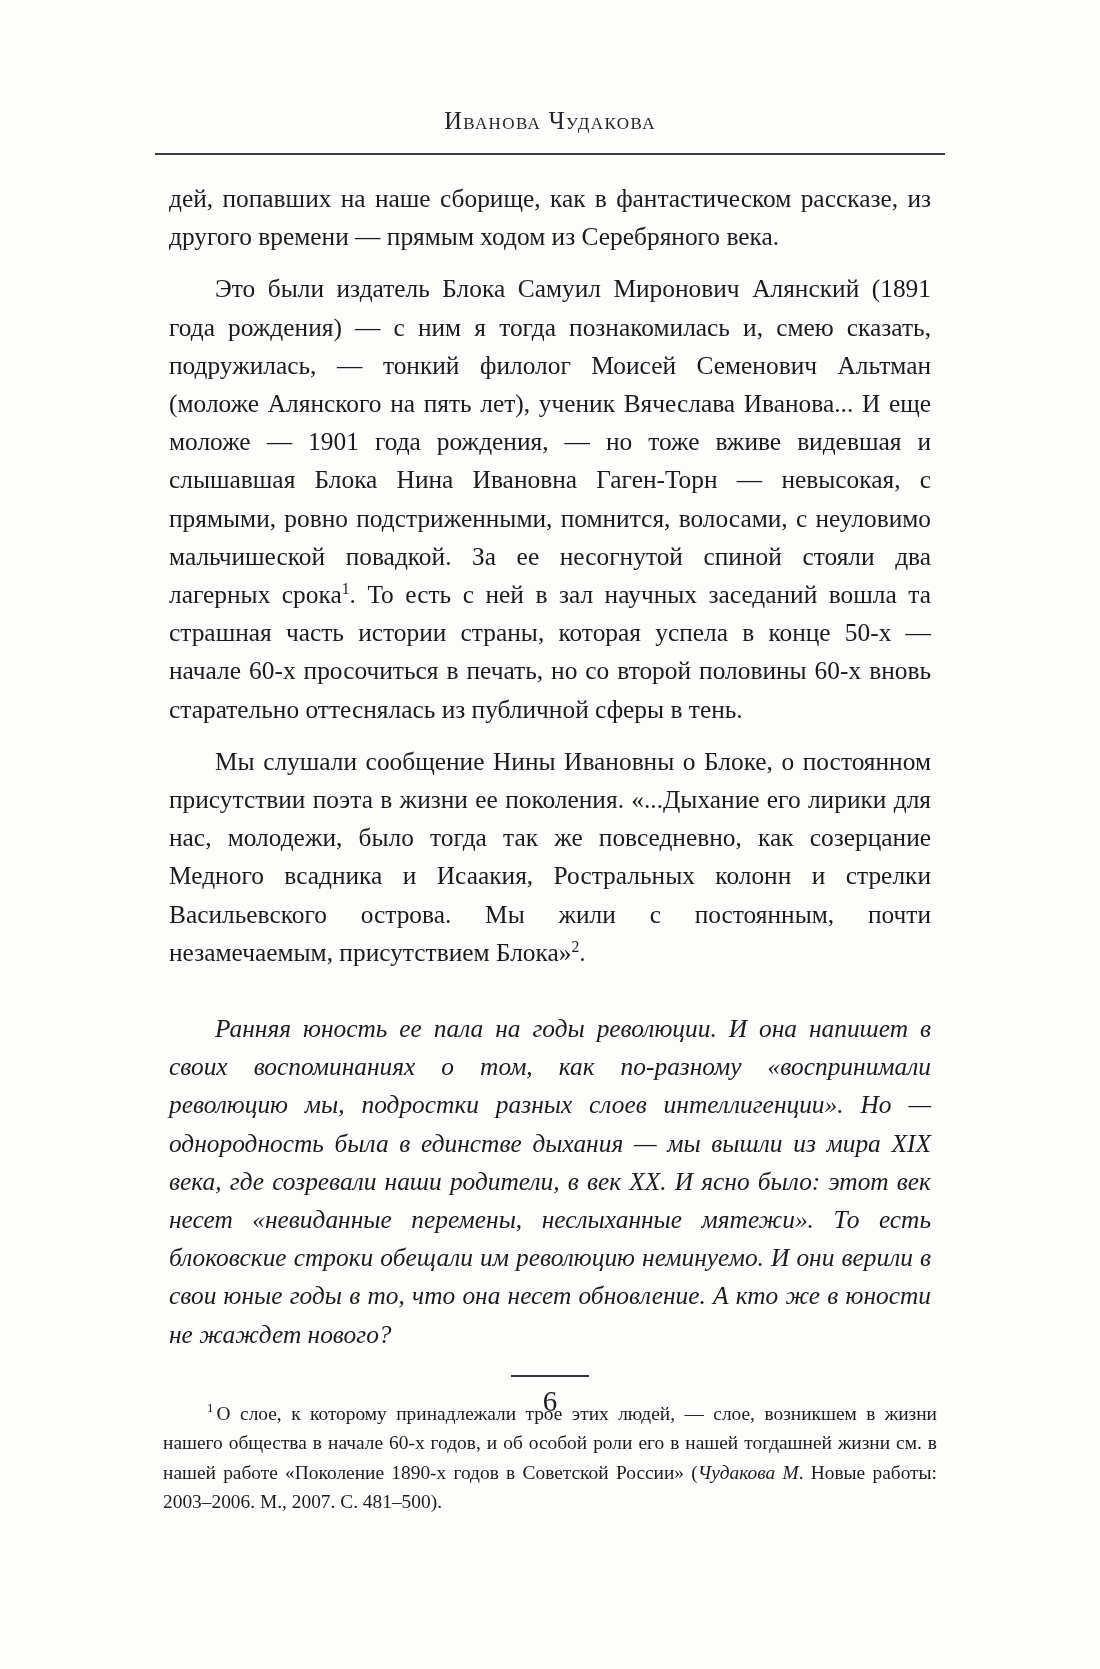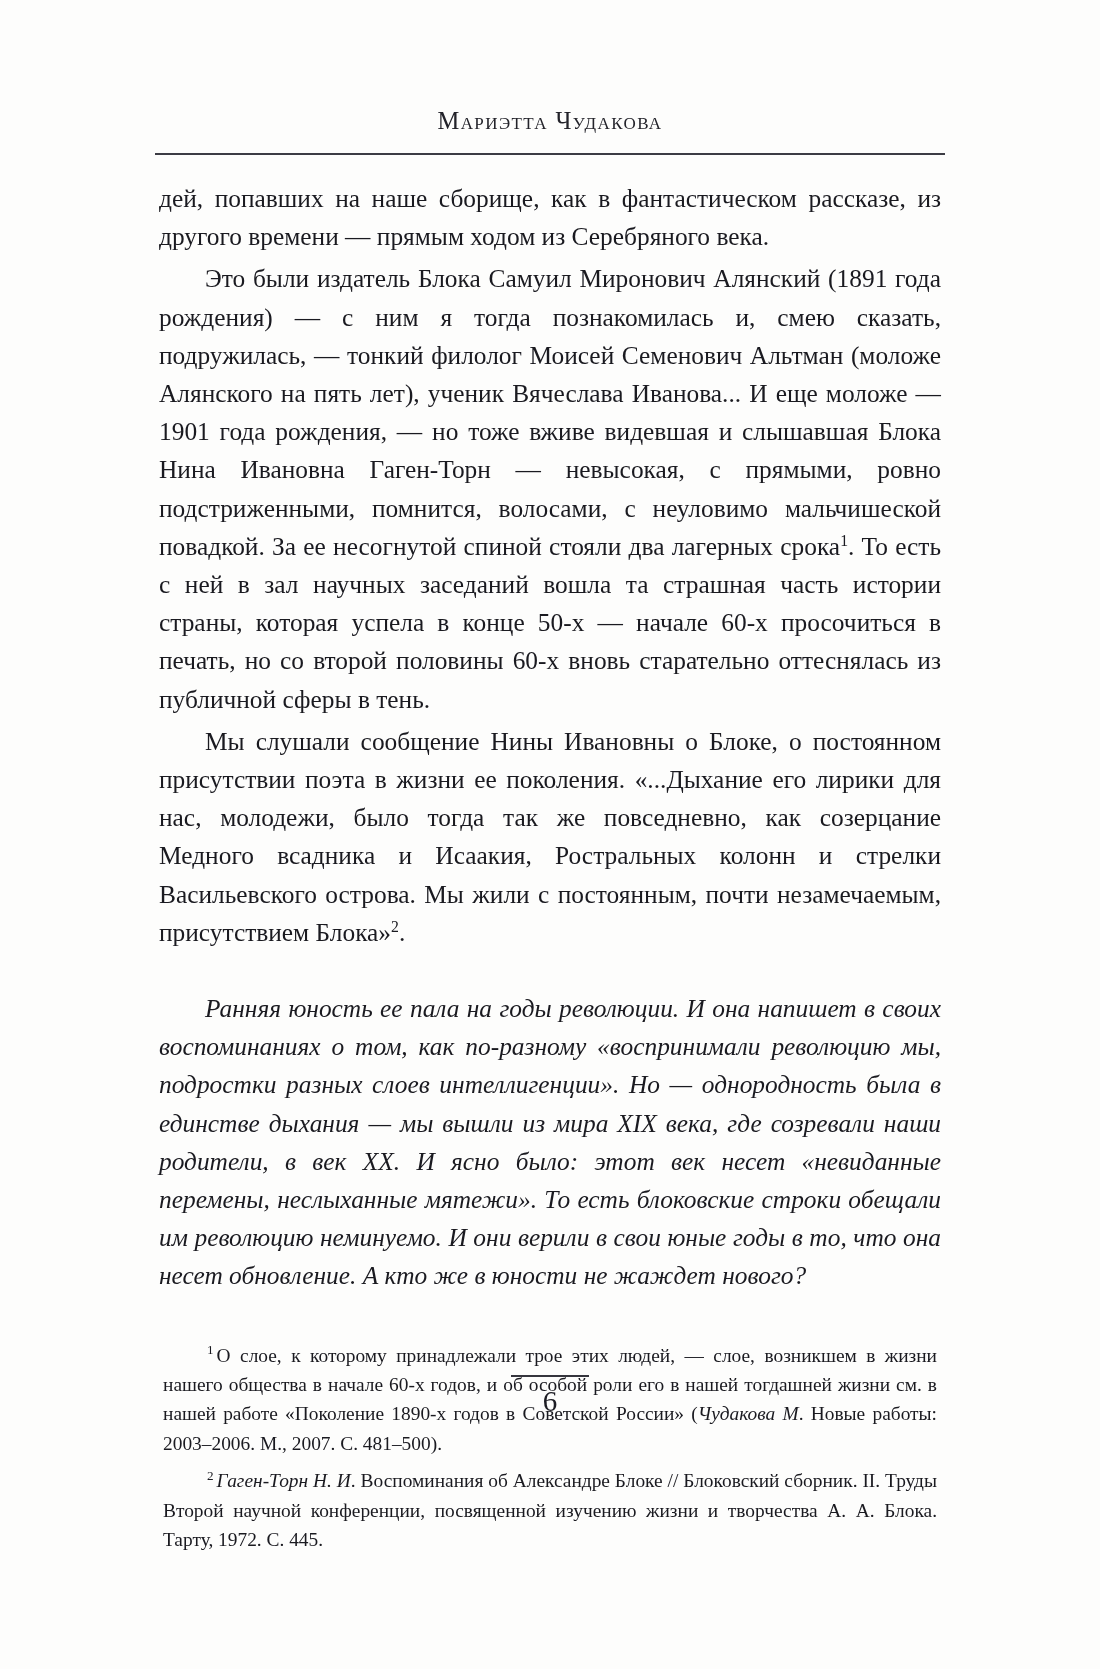--- a/index.html
+++ b/index.html
@@ -50,21 +50,21 @@
   .body-text {
     margin-top: 24px;
     font-size: 25.4px;
     line-height: 38.2px;
     text-align: justify;
     text-justify: inter-word;
     color: #1a1a20;
     hyphens: none;
   }
   .body-text p {
-    margin: 4px;
+    margin: 14px;
     text-indent: 46px;
     text-align: justify;
   }
   .body-text p.no-indent {
     text-indent: 0;
   }
   .body-text p.last-line-left {
     text-align-last: left;
   }
   .gap-para {
@@ -122,41 +122,40 @@
     color: #1d1d24;
     line-height: 1;
   }
 </style>
 </head>
 <body>
 
 <div class="page">
   <div class="content">
 
-    <div class="running-head">Мариэтта Чудакова</div>
+    <div class="running-head">Иванова Чудакова</div>
 
     <div class="head-rule"></div>
 
     <div class="body-text">
 
       <p class="no-indent">дей, попавших на наше сборище, как в фантастическом рассказе, из другого времени — прямым ходом из Серебряного века.</p>
 
       <p><span>Это были издатель Блока Самуил Миронович Алянский (1891 года рождения) — с ним я тогда познакомилась и, смею сказать, подружилась, — тонкий филолог Моисей Семенович Альтман (моложе Алянского на пять лет), ученик Вячеслава Иванова... И еще моложе — 1901 года рождения, — но тоже вживе видевшая и слышавшая Блока Нина Ивановна Гаген-Торн — невысокая, с прямыми, ровно подстриженными, помнится, волосами, с неуловимо мальчишеской повадкой. За ее несогнутой спиной стояли два лагерных срока</span><sup class="fn">1</sup><span>. То есть с ней в зал научных заседаний вошла та страшная часть истории страны, которая успела в конце 50-х — начале 60-х просочиться в печать, но со второй половины 60-х вновь старательно оттеснялась из публичной сферы в тень.</span></p>
 
       <p class="last-line-left"><span>Мы слушали сообщение Нины Ивановны о Блоке, о постоянном присутствии поэта в жизни ее поколения. «...Дыхание его лирики для нас, молодежи, было тогда так же повседневно, как созерцание Медного всадника и Исаакия, Ростральных колонн и стрелки Васильевского острова. Мы жили с постоянным, почти незамечаемым, присутствием Блока»</span><sup class="fn">2</sup><span>.</span></p>
 
       <p class="gap-para last-line-left">Ранняя юность ее пала на годы революции. И она напишет в своих воспоминаниях о том, как по-разному «воспринимали революцию мы, подростки разных слоев интеллигенции». Но — однородность была в единстве дыхания — мы вышли из мира XIX века, где созревали наши родители, в век XX. И ясно было: этот век несет «невиданные перемены, неслыханные мятежи». То есть блоковские строки обещали им революцию неминуемо. И они верили в свои юные годы в то, что она несет обновление. А кто же в юности не жаждет нового?</p>
 
     </div>
 
     <div class="footnotes">
 
       <p class="last-line-left"><sup>1</sup><span>О слое, к которому принадлежали трое этих людей, — слое, возникшем в жизни нашего общества в начале 60-х годов, и об особой роли его в нашей тогдашней жизни см. в нашей работе «Поколение 1890-х годов в Советской России» (</span><span class="it">Чудакова М</span><span>. Новые работы: 2003–2006. М., 2007. С. 481–500).</span></p>
 
-      <p class="last-line-left"><sup>2</sup><span></span><span class="it">Гаген-Торн Н. И</span><span>. Воспоминания об Александре Блоке // Блоковский сборник. II. Труды Второй научной конференции, посвященной изучению жизни и творчества А. А. Блока. Тарту, 1972. С. 445.</span></p>
 
     </div>
 
   </div>
 
   <div class="folio-wrap">
     <div class="folio-rule"></div>
     <div class="folio-num">6</div>
   </div>
 </div>

